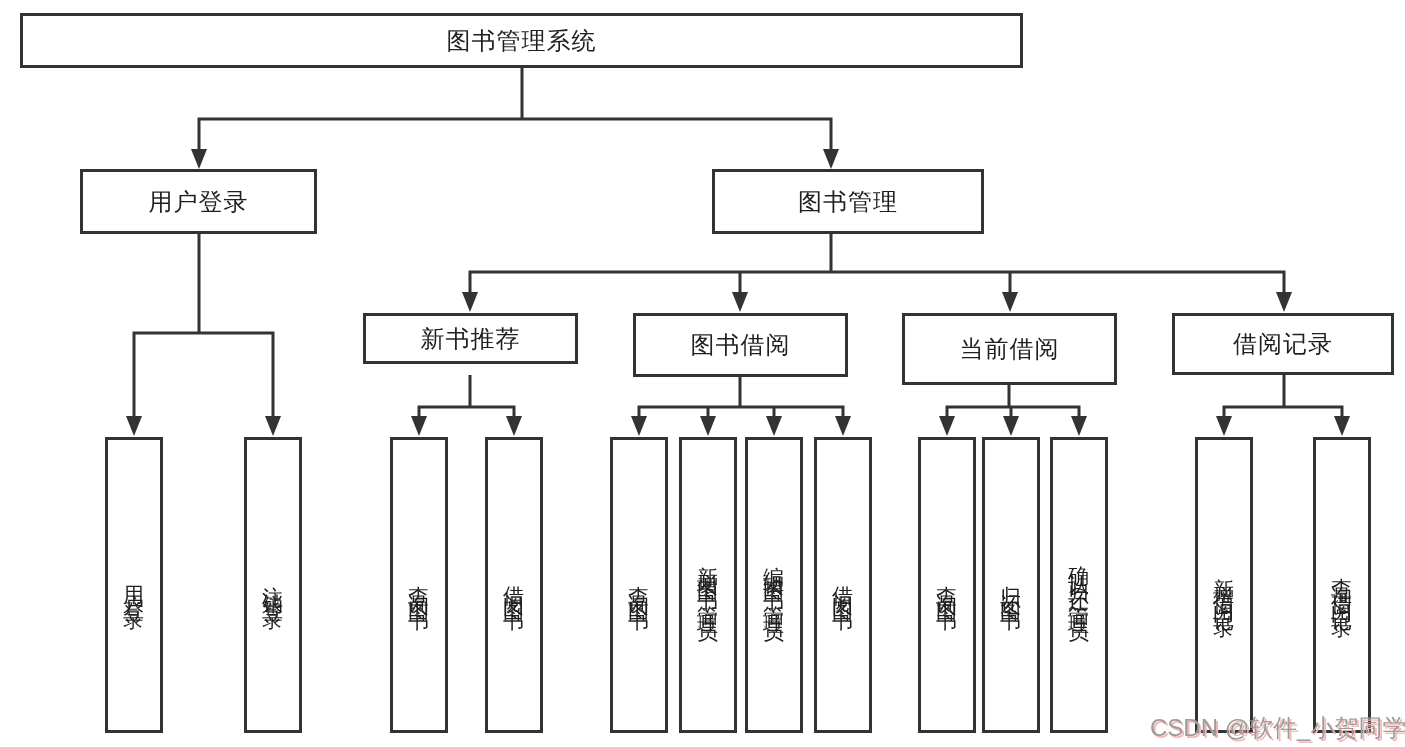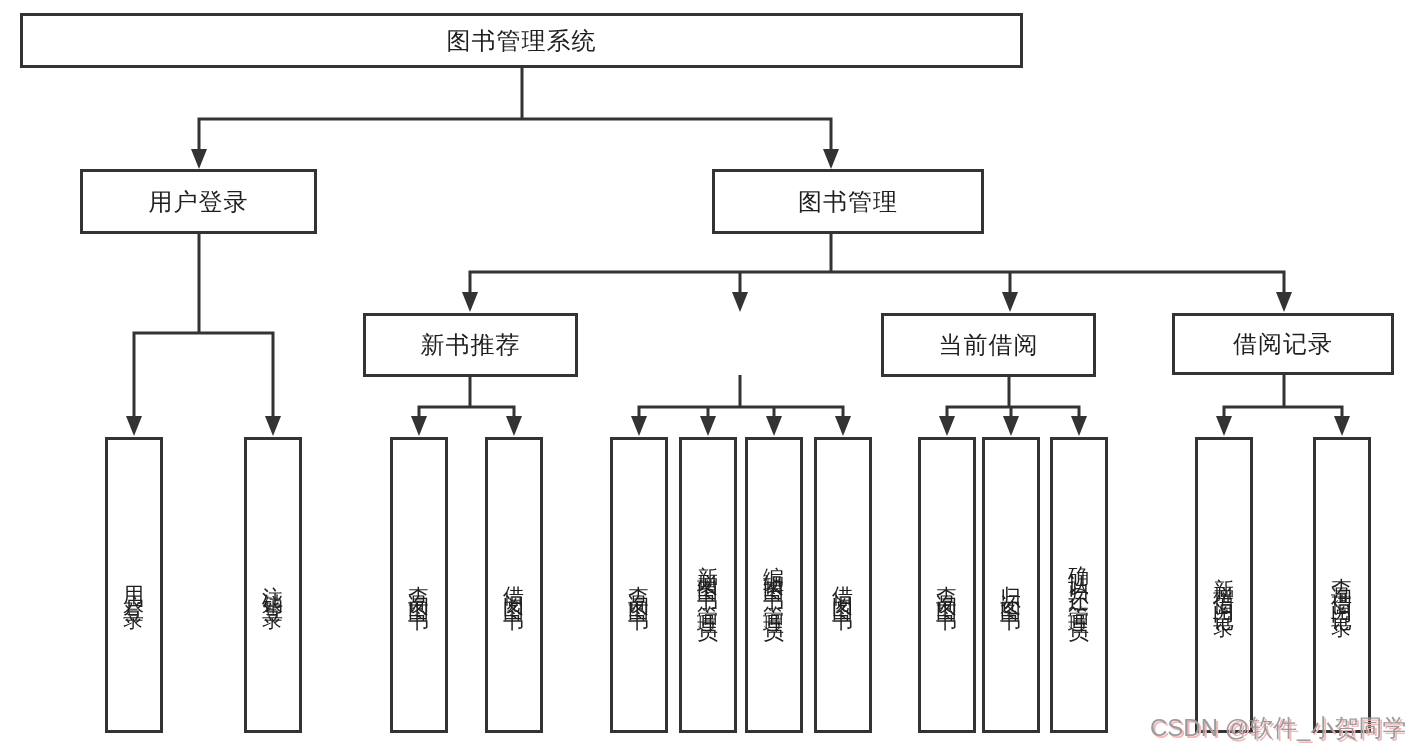--- a/index.html
+++ b/index.html
@@ -110,24 +110,27 @@
     <span>图书管理系统</span>
   </div>
 
   <div class="hbox" style="left:80px; top:169px; width:237px; height:65px;">
     <span>用户登录</span>
   </div>
   <div class="hbox" style="left:712px; top:169px; width:272px; height:65px;">
     <span>图书管理</span>
   </div>
 
-  <div class="hbox" style="left:363px; top:313px; width:215px; height:64px;">
+  <div class="hbox" style="left:363px; top:313px; width:215px; height:51px;">
     <span>新书推荐</span>
   </div>
-  <div class="hbox" style="left:881px; top:313px; width:215px; height:64px;">
+  <div class="hbox" style="left:633px; top:313px; width:215px; height:64px;">
+    <span>图书借阅</span>
+  </div>
+  <div class="hbox" style="left:902px; top:313px; width:215px; height:72px;">
     <span>当前借阅</span>
   </div>
   <div class="hbox" style="left:1172px; top:313px; width:222px; height:62px;">
     <span>借阅记录</span>
   </div>
 
   <div class="vbox" style="left:105px;">
     <span>用户登录</span>
   </div>
   <div class="vbox" style="left:244px;">

